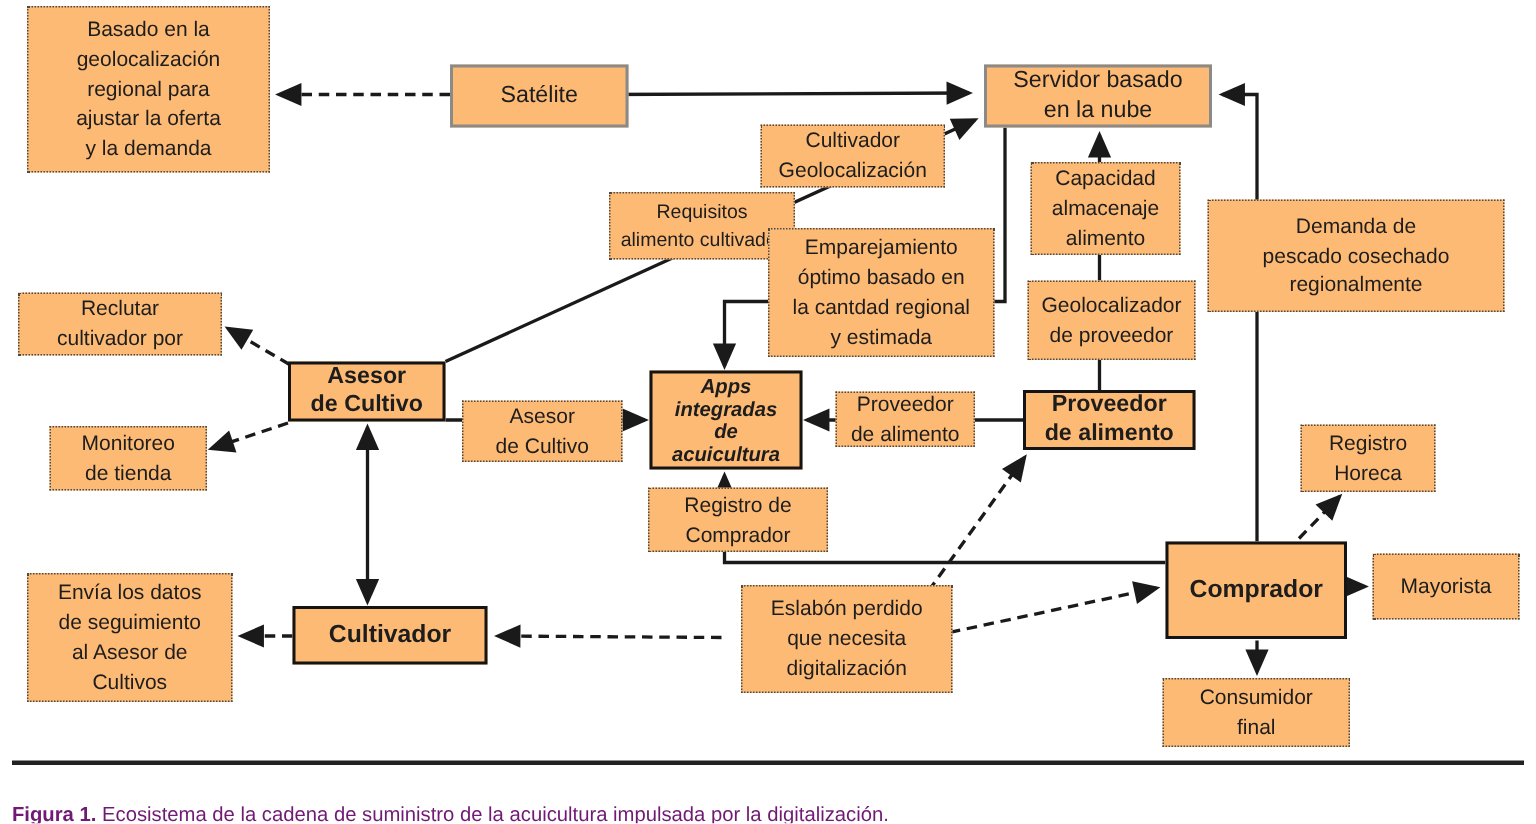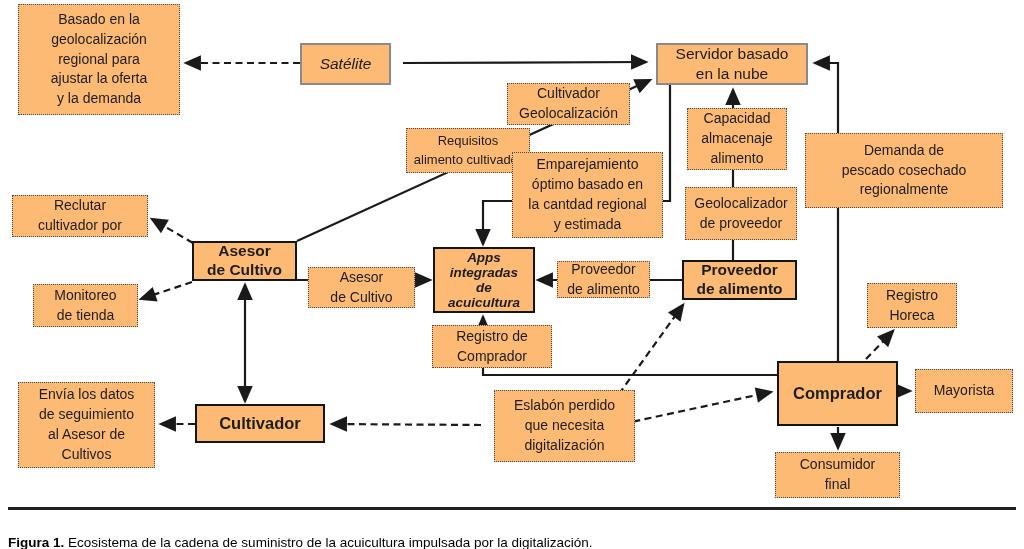--- a/index.html
+++ b/index.html
@@ -14,21 +14,21 @@
     text-align:center;white-space:pre;box-sizing:border-box;
     font-size:14px;line-height:1.42;
   }
   .b-dash{border:1.7px dotted #4a4a4a;}
   .b-gray{border:2px solid #8a8a8a;font-size:15.5px;line-height:1.3;}
   .b-bold{border:2.8px solid #141414;font-weight:bold;font-size:15.5px;line-height:1.2;}
   .fs-small{font-size:13px;margin-left:23px;}
   .fs-apps{font-size:13.5px;line-height:1.13;font-style:italic;}
   .fs-big{font-size:16.5px;}
   .caption-rule{position:absolute;left:8px;top:507px;width:1008px;height:2.6px;background:#222;z-index:2;}
-  .caption{position:absolute;left:8px;top:535px;z-index:2;font-size:13.5px;color:#000000;}
+  .caption{position:absolute;left:8px;top:535px;z-index:2;font-size:13.5px;color:#701a75;}
   .caption b{font-weight:bold;}
   .wires line,.wires polyline{stroke:#1a1a1a;stroke-width:2.2;fill:none;}
   .wires .dash{stroke-dasharray:7 4.5;}
 </style>
 </head>
 <body>
 
 <div class="stage">
 
   <svg class="wires" width="1024" height="549" viewBox="0 0 1024 549">
@@ -99,21 +99,21 @@
   <div class="node b-dash" style="left:867px;top:283px;width:90px;height:45px;">Registro
 Horeca</div>
   <div class="node b-dash" style="left:18px;top:382px;width:137px;height:86px;">Envía los datos
 de seguimiento
 al Asesor de
 Cultivos</div>
   <div class="node b-dash" style="left:915px;top:369px;width:98px;height:44px;">Mayorista</div>
   <div class="node b-dash" style="left:775px;top:452px;width:125px;height:46px;">Consumidor
 final</div>
 
-  <div class="node b-gray" style="left:300px;top:43px;width:91px;height:42px;font-style:italic;">Satélite</div>
+  <div class="node b-gray" style="left:300px;top:43px;width:119px;height:42px;">Satélite</div>
   <div class="node b-gray" style="left:656px;top:43px;width:152px;height:42px;">Servidor basado
 en la nube</div>
 
   <div class="node b-bold" style="left:192px;top:241px;width:105px;height:40px;">Asesor
 de Cultivo</div>
   <div class="node b-bold fs-apps" style="left:433px;top:247px;width:102px;height:66px;">Apps
 integradas
 de
 acuicultura</div>
   <div class="node b-bold fs-big" style="left:195px;top:404px;width:130px;height:39px;">Cultivador</div>

